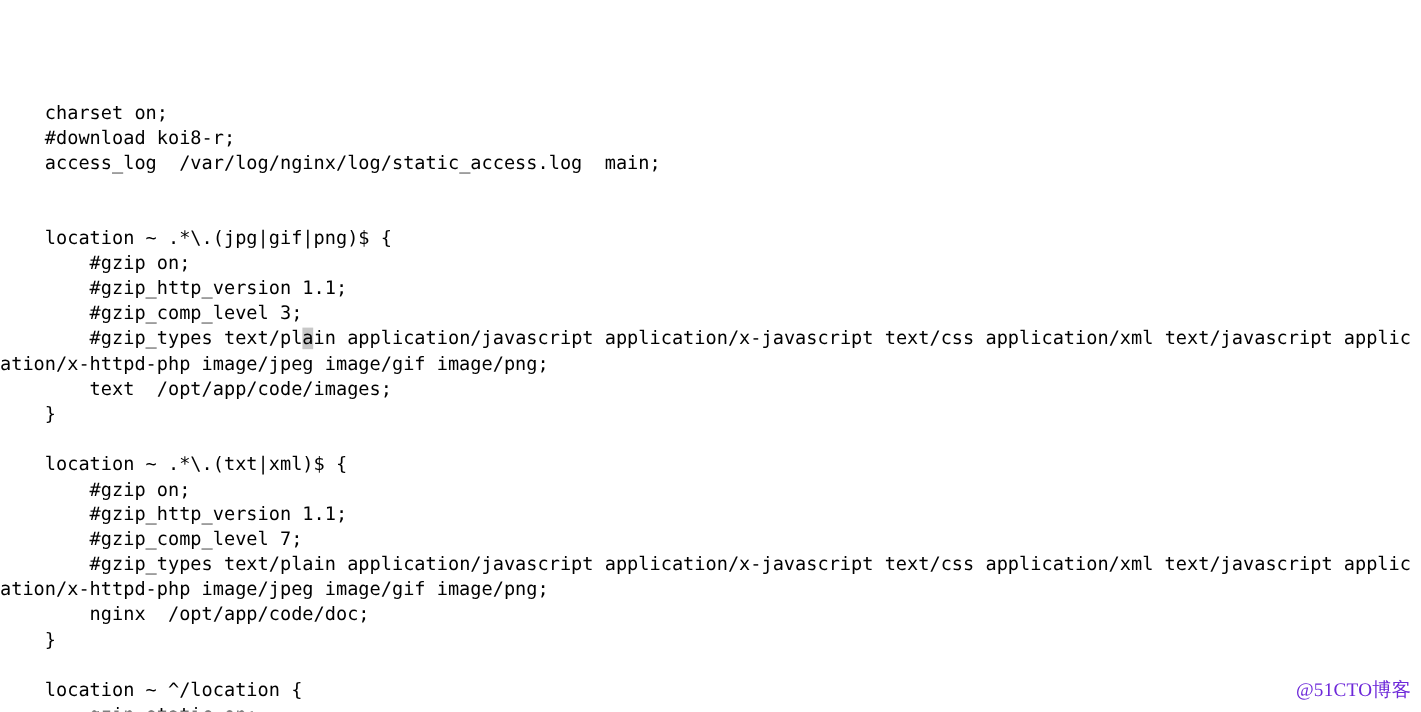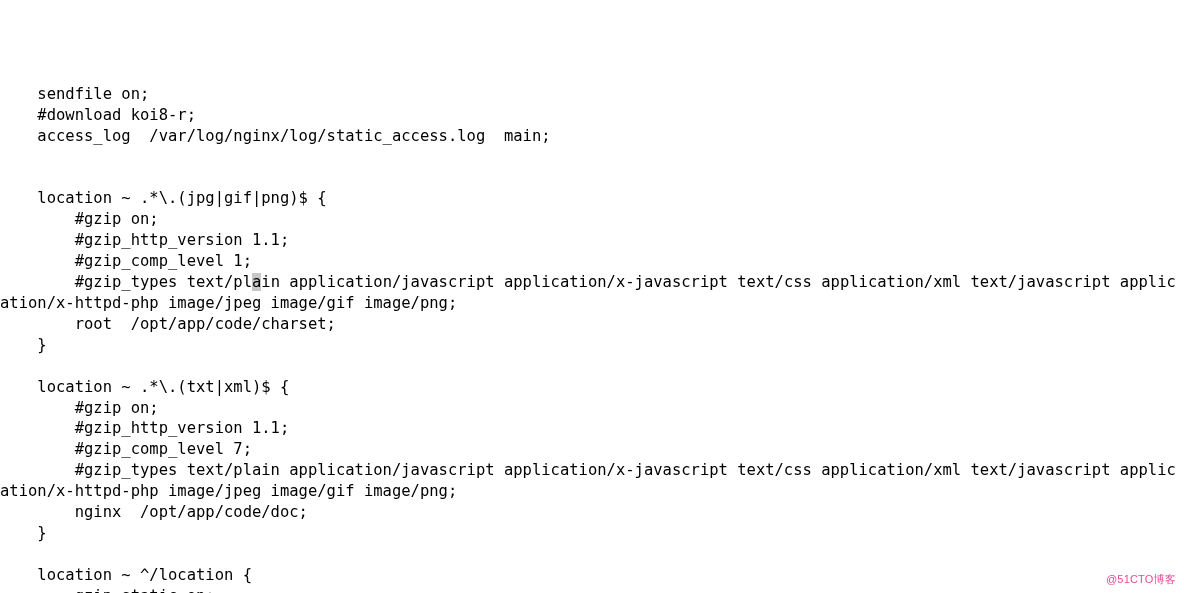--- a/index.html
+++ b/index.html
@@ -20,42 +20,42 @@
     white-space: pre-wrap;
     word-break: break-all;
   }
   .hl {
     background: #c8c8c8;
   }
   .watermark {
     position: absolute;
     right: 8px;
     bottom: 6px;
-    color: #ec4899;
-    font-family: Liberation Sans, sans-serif;
-    font-size: 11px;
+    color: #6d28d9;
+    font-family: Liberation Serif, serif;
+    font-size: 16px;
     letter-spacing: 0.2px;
   }
 </style>
 </head>
 <body>
 
 
 
-<div class="code" id="code-block"><span>    sendfile on;</span>
+<div class="code" id="code-block"><span>    charset on;</span>
 <span>    #download koi8-r;</span>
 <span>    access_log  /var/log/nginx/log/static_access.log  main;</span>
 <span></span>
 <span></span>
 <span>    location ~ .*\.(jpg|gif|png)$ {</span>
 <span>        #gzip on;</span>
 <span>        #gzip_http_version 1.1;</span>
-<span>        #gzip_comp_level 1;</span>
+<span>        #gzip_comp_level 3;</span>
 <span>        #gzip_types text/pl<span class="hl">a</span>in application/javascript application/x-javascript text/css application/xml text/javascript application/x-httpd-php image/jpeg image/gif image/png;</span>
-<span>        root  /opt/app/code/charset;</span>
+<span>        text  /opt/app/code/images;</span>
 <span>    }</span>
 <span></span>
 <span>    location ~ .*\.(txt|xml)$ {</span>
 <span>        #gzip on;</span>
 <span>        #gzip_http_version 1.1;</span>
 <span>        #gzip_comp_level 7;</span>
 <span>        #gzip_types text/plain application/javascript application/x-javascript text/css application/xml text/javascript application/x-httpd-php image/jpeg image/gif image/png;</span>
 <span>        nginx  /opt/app/code/doc;</span>
 <span>    }</span>
 <span></span>

